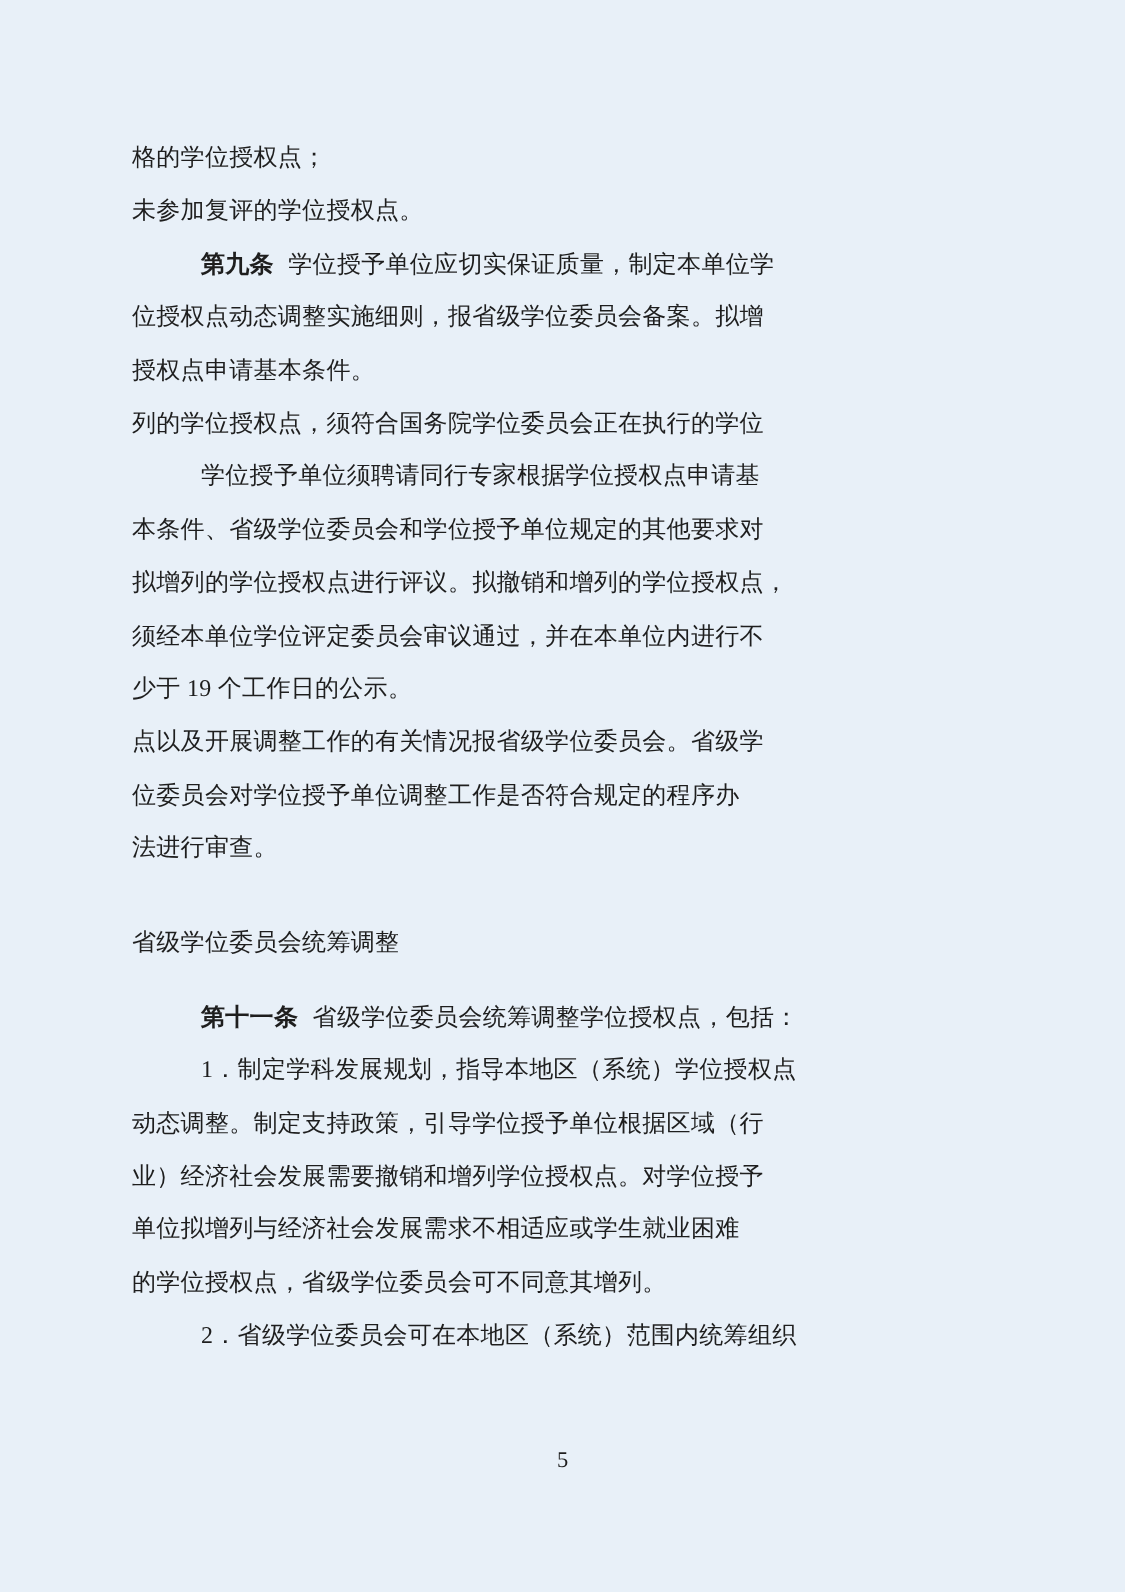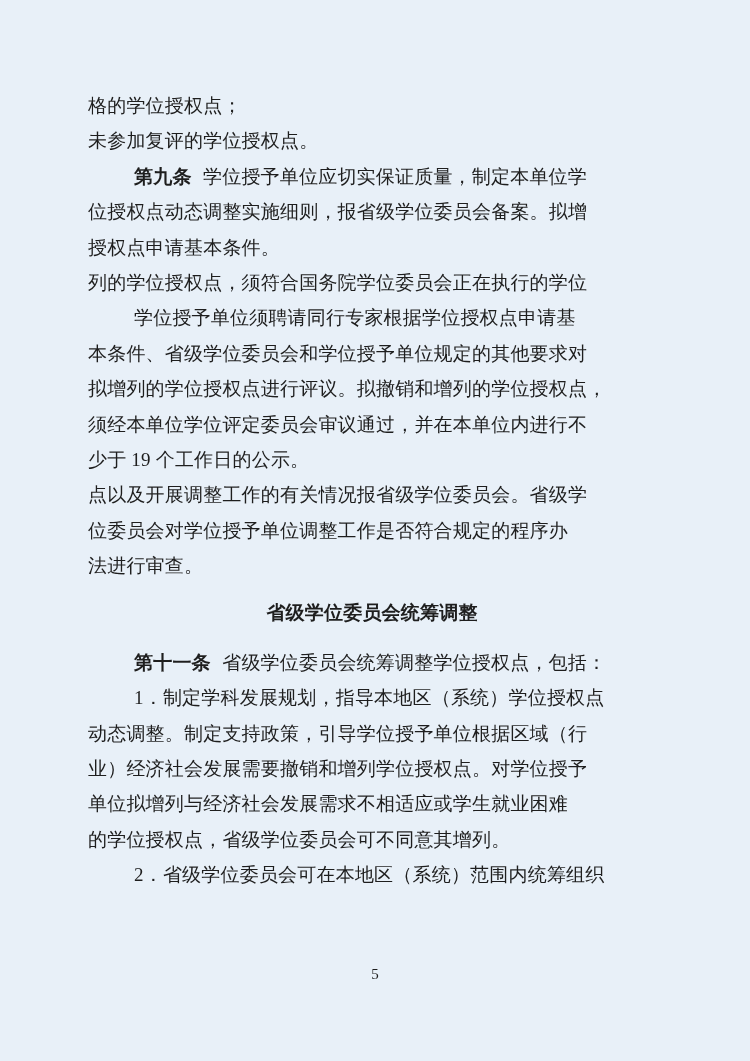--- a/index.html
+++ b/index.html
@@ -20,36 +20,36 @@
   }
   .body-text {
     position: absolute;
     left: 88px;
     top: 88px;
     width: 568px;
   }
   .line {
     height: 35.4px;
     line-height: 35.4px;
-    font-size: 19px;
+    font-size: 16px;
     letter-spacing: 0.2px;
     white-space: nowrap;
   }
   .line.indent {
     text-indent: 46px;
   }
   .line .lead {
     font-weight: 700;
     margin-right: 0.6em;
   }
   .line.heading {
-    font-weight: 700;
-    text-align: center;
+    font-weight: 400;
+    text-align: left;
     text-indent: 0;
-    margin: 12px 0 14px 0;
+    margin: 28px 0 14px 0;
   }
   .page-number {
     position: absolute;
     top: 966px;
     left: 0;
     width: 750px;
     text-align: center;
     font-size: 15px;
   }
 </style>

